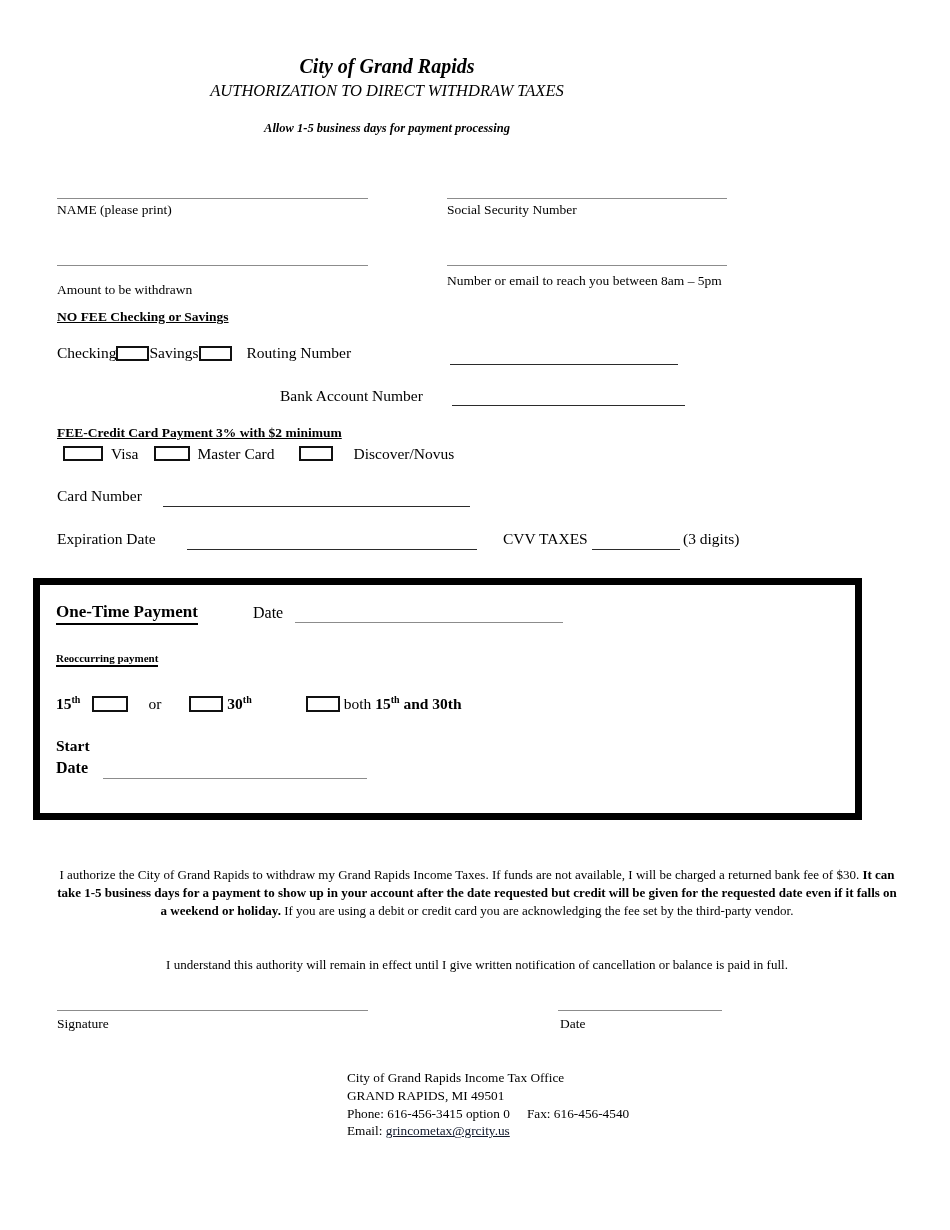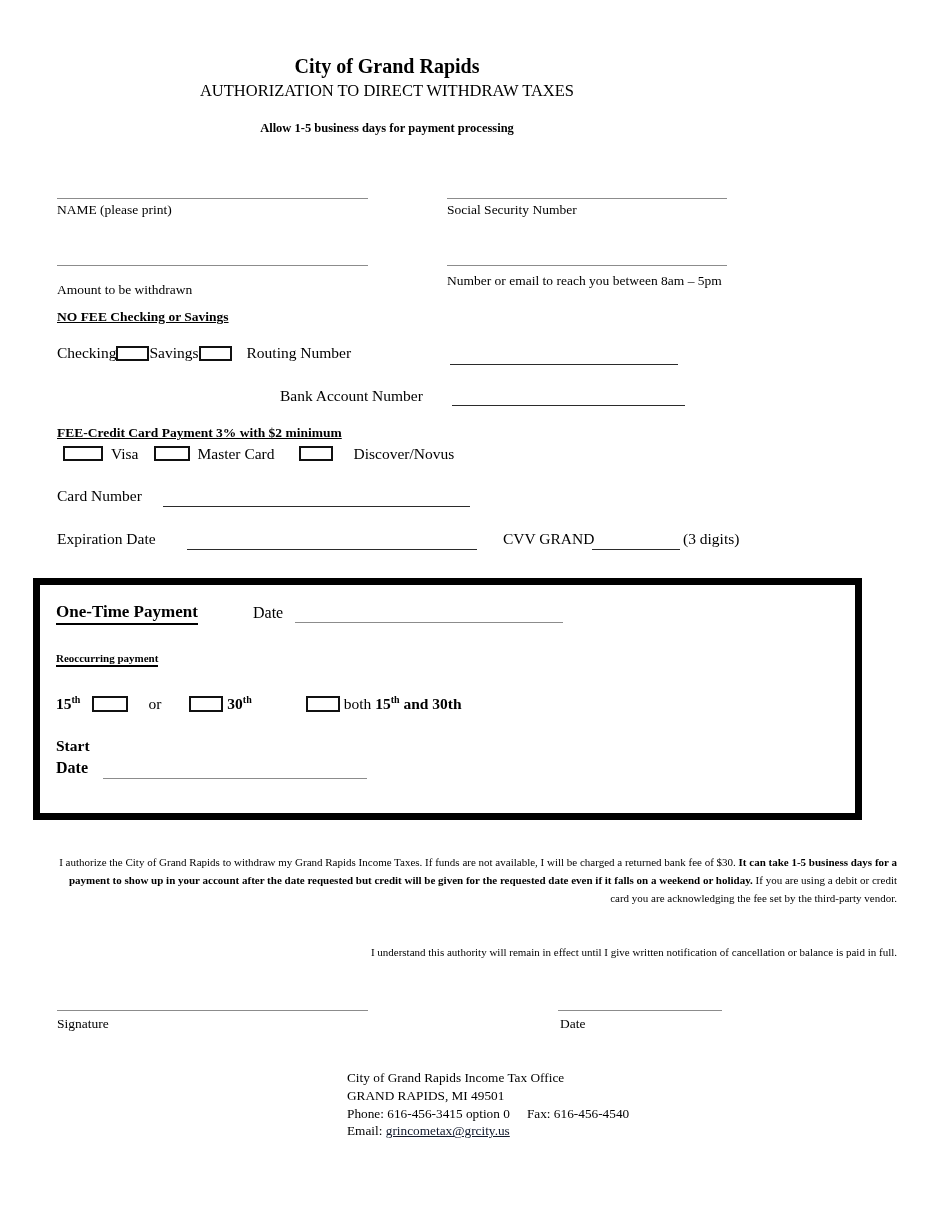--- a/index.html
+++ b/index.html
@@ -2,34 +2,34 @@
 <html><head>
 <meta charset="utf-8">
 <style>
   html,body{margin:0;padding:0;background:#ffffff;}
   #page{
     position:relative;width:950px;height:1230px;background:#ffffff;
     font-family:"Liberation Serif","DejaVu Serif",serif;color:#000;
     overflow:hidden;
   }
   .abs{position:absolute;}
-  .center{left:0;width:774px;text-align:center;}
+  .center{left:0;width:774px;text-align:center;font-style:italic;}
   .line{height:0;border-top:1.5px solid #8c8c8c;}
   .line.dark{border-top-color:#2b2b2b;}
   .cb{display:inline-block;border:2px solid #111;background:#fff;box-sizing:border-box;}
   .flexrow{display:flex;align-items:center;}
   .lbl{font-size:13.5px;}
   .fld{font-size:15.5px;}
   .b{font-weight:bold;}
   .u{text-decoration:underline;}
   .u2{border-bottom:2px solid #000;padding-bottom:1px;}
   .title{font-size:20px;font-weight:bold;}
   .subtitle{font-size:16.5px;}
   .small{font-size:12.5px;}
-  .para{font-size:11px;line-height:17.8px;text-align:right;}
+  .para{font-size:13px;line-height:17.8px;text-align:center;margin-top:12px;}
   sup{font-size:10px;vertical-align:super;line-height:0;}
   .footer-line{font-size:13.3px;line-height:17.8px;}
   a.email{color:#0f172a;text-decoration:underline;cursor:pointer;}
   .bigbox{border:7px solid #000;background:transparent;}
 </style>
 </head>
 <body>
 
 <div id="page">
 
@@ -70,21 +70,21 @@
     <span class="fld" style="margin-left:7px;">Master Card</span>
     <span class="cb" style="width:34px;height:15px;margin-left:24px;"></span>
     <span class="fld" style="margin-left:21px;">Discover/Novus</span>
   </div>
 
   <div class="abs fld" style="left:57px;top:487px;">Card Number</div>
   <div class="abs line dark" style="left:163px;top:506px;width:307px;"></div>
 
   <div class="abs fld" style="left:57px;top:530px;">Expiration Date</div>
   <div class="abs line dark" style="left:187px;top:549px;width:290px;"></div>
-  <div class="abs fld" style="left:503px;top:530px;">CVV GRAND</div>
+  <div class="abs fld" style="left:503px;top:530px;">CVV TAXES</div>
   <div class="abs line dark" style="left:592px;top:549px;width:88px;"></div>
   <div class="abs fld" style="left:683px;top:530px;">(3 digits)</div>
 
   <div class="abs bigbox" style="left:33px;top:578px;width:815px;height:228px;"></div>
 
   <div class="abs b u2" style="left:56px;top:602px;font-size:17px;">One-Time Payment</div>
   <div class="abs" style="left:253px;top:604px;font-size:16px;">Date</div>
   <div class="abs line" style="left:295px;top:622px;width:268px;"></div>
 
   <div class="abs b u2" style="left:56px;top:652px;font-size:11px;">Reoccurring payment</div>

